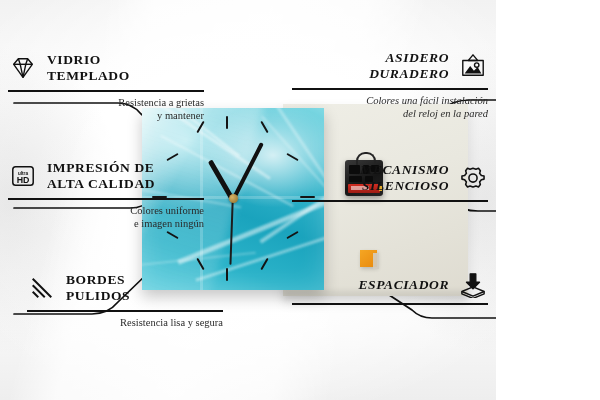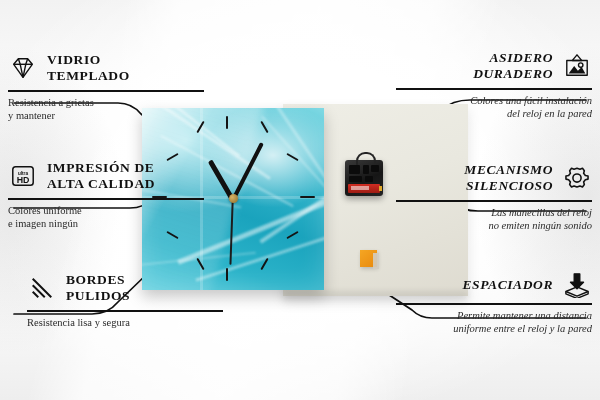--- a/index.html
+++ b/index.html
@@ -2,21 +2,21 @@
 <html><head>
 <meta charset="utf-8">
 <style>
   html,body{margin:0;padding:0;}
   body{
     width:600px;height:400px;overflow:hidden;
     font-family:"Liberation Serif", serif;
     background:#ffffff;
   }
   #stage{
-    position:relative;width:600px;height:400px;overflow:hidden;
+    position:relative;width:496px;height:400px;overflow:hidden;
     background:
       radial-gradient(ellipse 160px 220px at 2% 50%, rgba(150,150,150,.22), rgba(150,150,150,0) 70%),
       radial-gradient(ellipse 160px 220px at 98% 50%, rgba(150,150,150,.22), rgba(150,150,150,0) 70%),
       radial-gradient(ellipse 420px 300px at 50% 45%, #ffffff 40%, rgba(255,255,255,0) 80%),
       linear-gradient(180deg,#f2f2f2 0%, #fafafa 22%, #ffffff 50%, #f7f7f7 82%, #eeeeee 100%);
   }
   #stage:before{
     content:"";position:absolute;inset:0;
     background:
       linear-gradient(104deg, rgba(255,255,255,0) 18%, rgba(255,255,255,.75) 26%, rgba(255,255,255,.9) 46%, rgba(255,255,255,.7) 62%, rgba(255,255,255,0) 72%);
@@ -120,21 +120,21 @@
   .f-head{display:flex;align-items:center;gap:9px;}
   .feature.right .f-head{flex-direction:row-reverse;}
   .f-title{
     font-family:"Liberation Serif", serif;
     font-size:13.5px;font-weight:bold;letter-spacing:.6px;
     line-height:1.22;color:#111;text-transform:uppercase;
   }
   .f-rule{height:1.6px;background:#111;margin:5px 0 4px 0;width:100%;}
   .f-desc{
     font-family:"Liberation Serif", serif;
-    font-size:10.5px;line-height:1.32;color:#2a2a2a;
+    font-size:10.5px;line-height:1.32;color:#2a2a2a;text-align:right;
   }
   .icon{width:30px;height:26px;flex:0 0 30px;display:block;}
 </style>
 </head>
 <body>
 
 <div id="stage">
 
   <svg id="connectors" viewBox="0 0 600 400">
     <g fill="none" stroke="#111" stroke-width="1.7" stroke-linecap="round">
@@ -297,39 +297,31 @@
           <path d="M16,3.5 l3.2,1.1 2.7,-1.0 2.0,2.6 -0.8,2.8 1.9,2.4 2.9,0.5 0,3.3 -2.9,0.6 -1.9,2.4 0.8,2.8 -2.0,2.6 -2.7,-1.0 -3.2,1.1 -3.2,-1.1 -2.7,1.0 -2.0,-2.6 0.8,-2.8 -1.9,-2.4 -2.9,-0.6 0,-3.3 2.9,-0.5 1.9,-2.4 -0.8,-2.8 2.0,-2.6 2.7,1.0 Z"></path>
           <circle cx="16" cy="14" r="4.4"></circle>
         </g>
       </svg>
       <div class="f-title">
         <div>MECANISMO</div>
         <div>SILENCIOSO</div>
       </div>
     </div>
     <div class="f-rule"></div>
-    <div class="f-desc">
-      <div>Las manecillas del reloj</div>
-      <div>no emiten ningún sonido</div>
-    </div>
   </div>
 
   <div class="feature right" style="top:272px;">
     <div class="f-head">
       <svg class="icon" viewBox="0 0 32 28">
         <g fill="none" stroke="#111" stroke-width="1.5" stroke-linejoin="round">
           <path d="M13,2 L19,2 L19,11 L23,11 L16,18 L9,11 L13,11 Z" fill="#111"></path>
           <path d="M16,16 L28,21 L16,26 L4,21 Z"></path>
           <path d="M4,21 L4,23.5 L16,28.5 L28,23.5 L28,21"></path>
         </g>
       </svg>
       <div class="f-title">
         <div>ESPACIADOR</div>
       </div>
     </div>
     <div class="f-rule"></div>
-    <div class="f-desc">
-      <div>Permite mantener una distancia</div>
-      <div>uniforme entre el reloj y la pared</div>
-    </div>
   </div>
 
 </div>
 
 </body></html>

